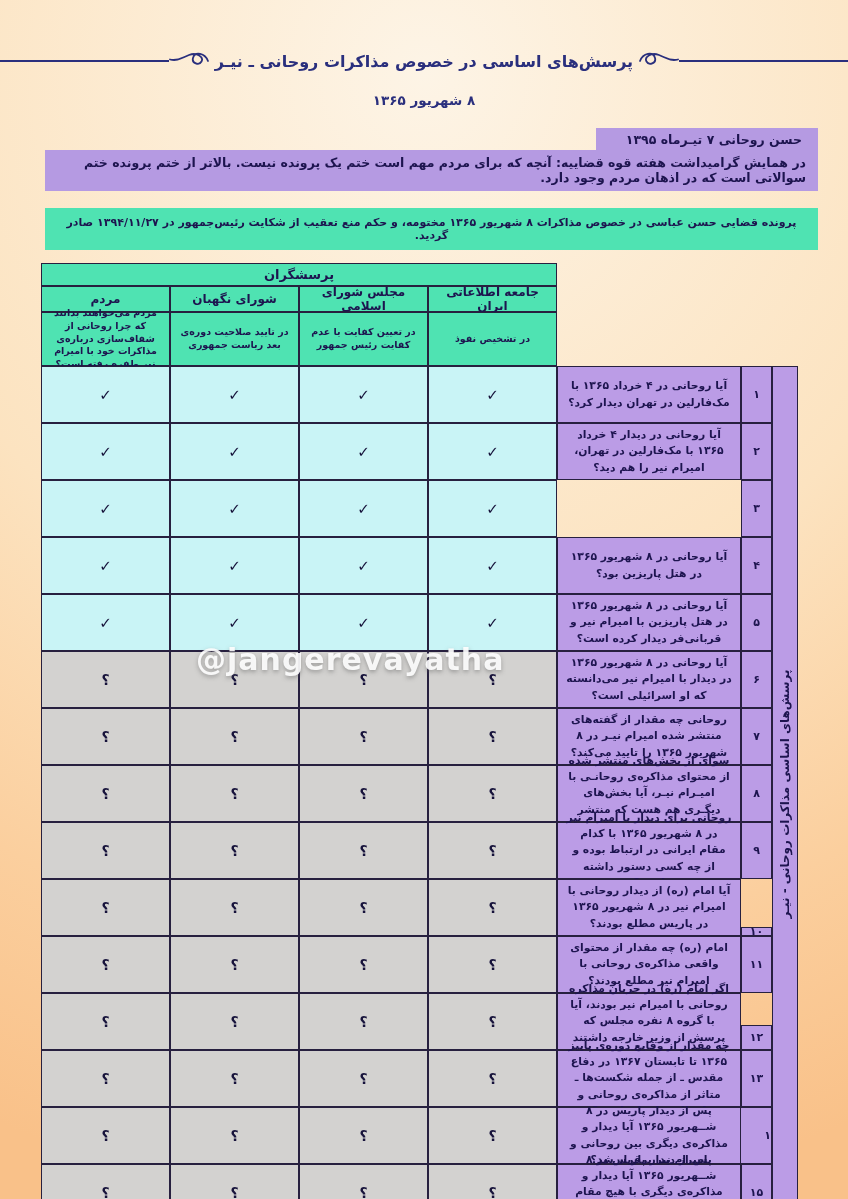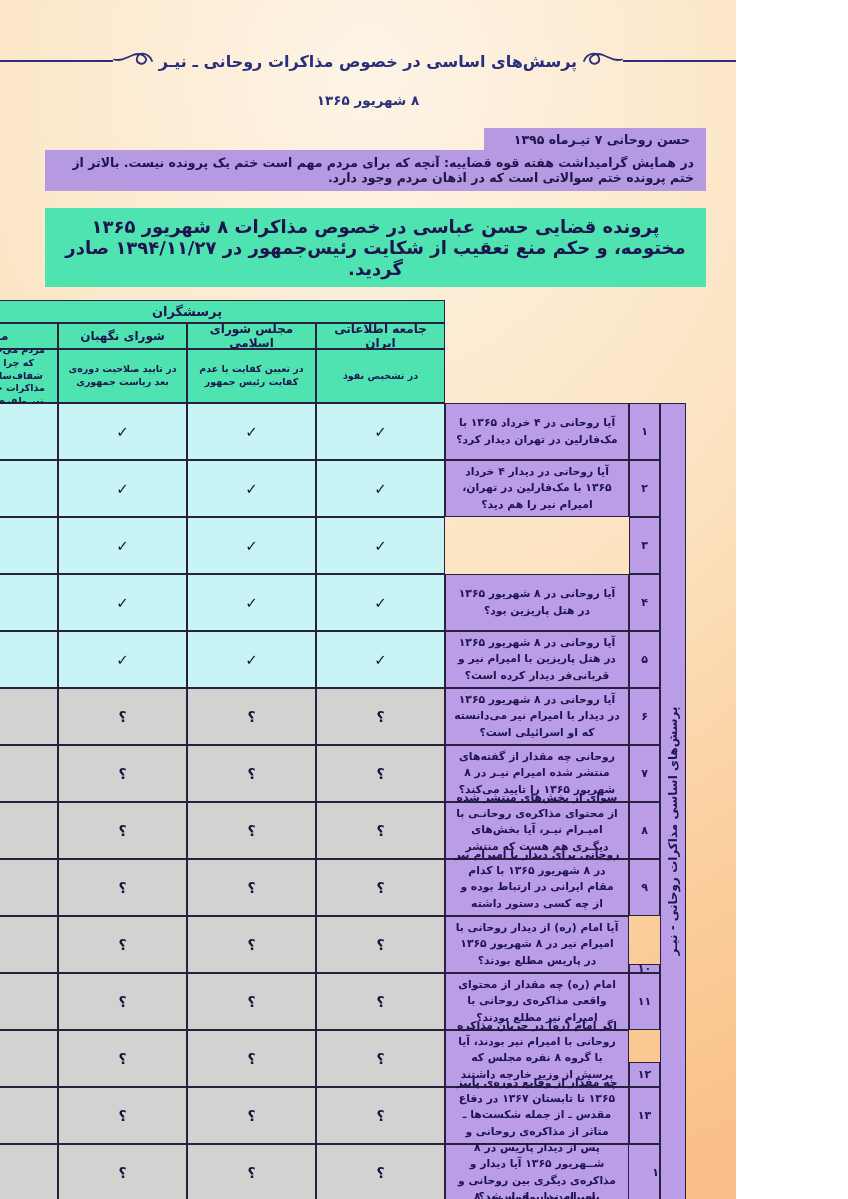--- a/index.html
+++ b/index.html
@@ -8,41 +8,41 @@
     --green:#4fe3b2;
     --cyan:#c9f4f6;
     --gray:#d3d2d0;
     --navy:#1d144f;
     --title-navy:#2a2f7d;
     --line:#27203f;
   }
   html,body{margin:0;padding:0;}
   body{font-family:"DejaVu Sans", sans-serif;}
   .page{
-    width:736px;height:1199px;position:relative;overflow:hidden;direction:rtl;
+    width:848px;height:1199px;position:relative;overflow:hidden;direction:rtl;
     background:radial-gradient(ellipse 130% 95% at 50% 6%, #fdf4e6 0%, #fce3c0 50%, #fbcf9e 78%, #f9c189 100%);
   }
   .title-row{display:flex;align-items:center;padding-top:50px;}
   .rule{height:2px;background:var(--title-navy);flex:1;}
   .title{font-size:16px;font-weight:bold;color:var(--title-navy);margin:0 6px;white-space:nowrap;}
   .ornament{display:flex;align-items:center;}
   .ornament.flip{transform:scaleX(-1);}
   .date{text-align:center;color:var(--title-navy);font-weight:bold;font-size:13.5px;margin-top:20px;}
   .quote-block{margin-top:20px;}
   .quote-attr{
     background:var(--purple);width:fit-content;margin-right:30px;
     padding:4px 16px 3px 30px;font-weight:bold;font-size:12.5px;color:var(--navy);
   }
   .quote-text{
     background:var(--purple);margin:0 30px 0 45px;padding:5px 12px 6px;
     font-size:12.5px;font-weight:bold;color:var(--navy);text-align:right;
   }
   .case-banner{
     background:var(--green);margin:17px 30px 0 45px;padding:8px 20px;
-    font-size:18px;font-weight:bold;color:var(--navy);text-align:center;
+    font-size:11px;font-weight:bold;color:var(--navy);text-align:center;
   }
   .qtable{
     margin:13px 50px 0 41px;display:grid;direction:rtl;
     grid-template-columns:26px 31px 184px repeat(4,129px);
     grid-template-rows:23px 26px 54px repeat(15,57px);
   }
   .cell{
     border:1px solid var(--line);display:flex;align-items:center;justify-content:center;
     text-align:center;color:var(--navy);box-sizing:border-box;
   }
@@ -196,13 +196,14 @@
       <div class="cell mark-cell unknown" style="grid-area: 17 / 6;">؟</div>
       <div class="cell mark-cell unknown" style="grid-area: 17 / 7;">؟</div>
       <div class="cell num-cell" style="grid-area: 18 / 2;">۱۵</div>
       <div class="cell q-cell" style="grid-area: 18 / 3;">پس از دیدار پاریس در ۸ شــهریور ۱۳۶۵ آیا دیدار و مذاکره‌ی دیگری با هیچ مقام اسرائیلی یا آمریکایی در مکان دیگری با روحانی انجام شد؟</div>
       <div class="cell mark-cell unknown" style="grid-area: 18 / 4;">؟</div>
       <div class="cell mark-cell unknown" style="grid-area: 18 / 5;">؟</div>
       <div class="cell mark-cell unknown" style="grid-area: 18 / 6;">؟</div>
       <div class="cell mark-cell unknown" style="grid-area: 18 / 7;">؟</div>
     </div>
 
+  <div class="watermark">@jangerevayatha</div>
 </div>
 
 </body></html>

